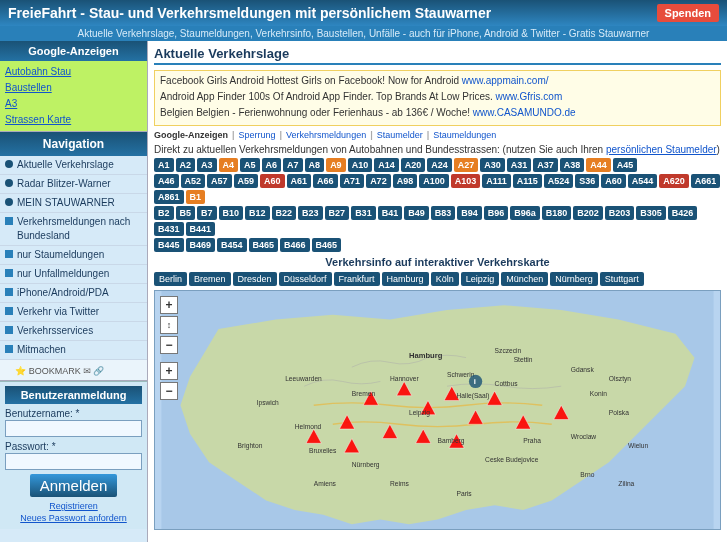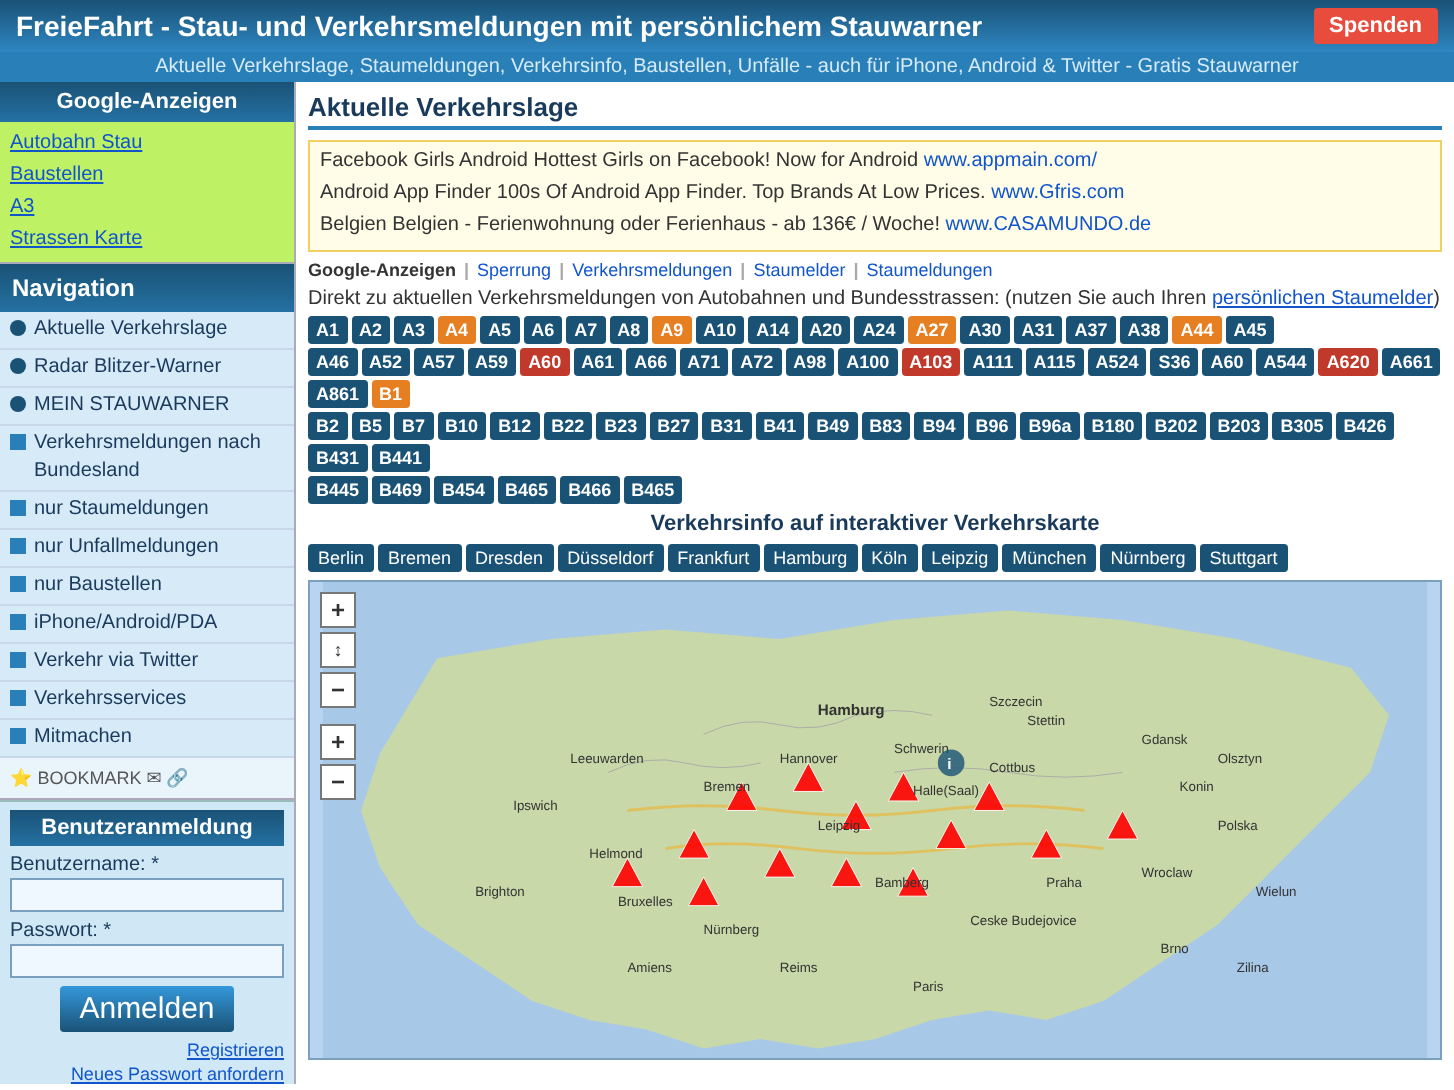--- a/index.html
+++ b/index.html
@@ -82,20 +82,21 @@
       line-height: 1.6;
       cursor: pointer;
     }
 
     .sidebar-nav-title {
       background: linear-gradient(to bottom, #1a5276, #2471a3);
       color: white;
       font-weight: bold;
       font-size: 12px;
       padding: 5px 6px;
+      text-align: center;
     }
 
     .sidebar-nav-item {
       display: flex;
       align-items: flex-start;
       padding: 2px 5px;
       border-bottom: 1px solid #c9d8e8;
       cursor: pointer;
       color: #1a3a5c;
       font-size: 10px;
@@ -113,21 +114,21 @@
     .sidebar-nav-item .square {
       width: 8px;
       height: 8px;
       min-width: 8px;
       background: #2980b9;
       margin-top: 2px;
       margin-right: 4px;
     }
 
     .sidebar-bookmark {
-      padding: 4px 5px;
+      padding: 4px 15px;
       background: #eaf4fb;
       border-bottom: 1px solid #aab;
     }
 
     .sidebar-login {
       background: #d0e8f5;
       padding: 4px 5px;
       border-top: 1px solid #9bb;
     }
     .sidebar-login .section-hdr {
@@ -163,21 +164,21 @@
       cursor: pointer;
       border-radius: 2px;
       display: block;
       margin: 0 auto 4px;
     }
     .sidebar-login .small-link {
       display: block;
       color: #1155cc;
       text-decoration: underline;
       font-size: 9px;
-      text-align: right;
+      text-align: center;
       margin-bottom: 2px;
       cursor: pointer;
     }
 
     
     #content {
       flex: 1;
       overflow-y: auto;
       overflow-x: hidden;
       background: #fff;
@@ -346,24 +347,20 @@
       <span class="square"></span>
       <span>Verkehrsmeldungen nach Bundesland</span>
     </div>
     <div class="sidebar-nav-item">
       <span class="square"></span>
       <span>nur Staumeldungen</span>
     </div>
     <div class="sidebar-nav-item">
       <span class="square"></span>
       <span>nur Unfallmeldungen</span>
-    </div>
-    <div class="sidebar-nav-item">
-      <span class="square"></span>
-      <span>nur Baustellen</span>
     </div>
     <div class="sidebar-nav-item">
       <span class="square"></span>
       <span>iPhone/Android/PDA</span>
     </div>
     <div class="sidebar-nav-item">
       <span class="square"></span>
       <span>Verkehr via Twitter</span>
     </div>
     <div class="sidebar-nav-item">

